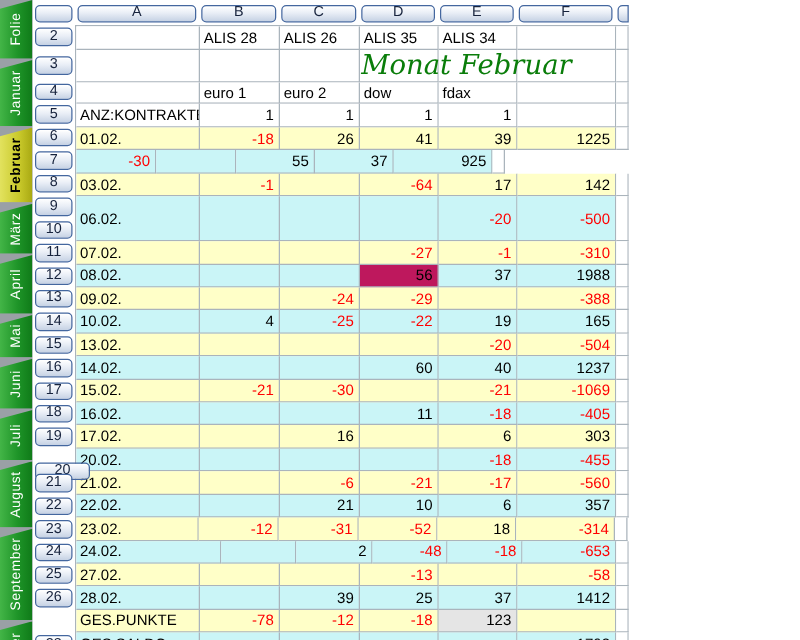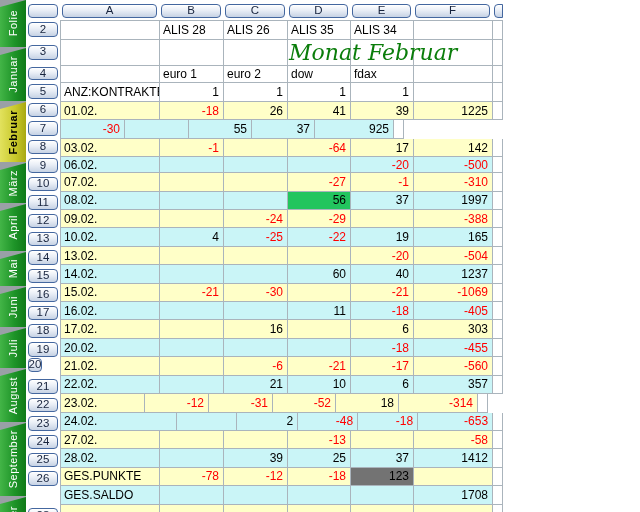--- a/index.html
+++ b/index.html
@@ -131,21 +131,21 @@
       </div>
       <div class="row" style="height: 18.42px;">
         <div class="cell" style="width: 99px; background: rgb(255, 255, 200);">03.02.</div>
         <div class="cell num neg" style="width: 64px; background: rgb(255, 255, 200);">-1</div>
         <div class="cell" style="width: 64px; background: rgb(255, 255, 200);"></div>
         <div class="cell num neg" style="width: 63px; background: rgb(255, 255, 200);">-64</div>
         <div class="cell num" style="width: 63px; background: rgb(255, 255, 200);">17</div>
         <div class="cell num" style="width: 79px; background: rgb(255, 255, 200);">142</div>
         <div class="cell" style="width: 10px; background: rgb(255, 255, 255);"></div>
       </div>
-      <div class="row" style="height: 16px;">
+      <div class="row" style="height: 36px;">
         <div class="cell" style="width: 99px; background: rgb(202, 245, 247);">06.02.</div>
         <div class="cell" style="width: 64px; background: rgb(202, 245, 247);"></div>
         <div class="cell" style="width: 64px; background: rgb(202, 245, 247);"></div>
         <div class="cell" style="width: 63px; background: rgb(202, 245, 247);"></div>
         <div class="cell num neg" style="width: 63px; background: rgb(202, 245, 247);">-20</div>
         <div class="cell num neg" style="width: 79px; background: rgb(202, 245, 247);">-500</div>
         <div class="cell" style="width: 10px; background: rgb(255, 255, 255);"></div>
       </div>
       <div class="row" style="height: 18.42px;">
         <div class="cell" style="width: 99px; background: rgb(255, 255, 200);">07.02.</div>
@@ -153,23 +153,23 @@
         <div class="cell" style="width: 64px; background: rgb(255, 255, 200);"></div>
         <div class="cell num neg" style="width: 63px; background: rgb(255, 255, 200);">-27</div>
         <div class="cell num neg" style="width: 63px; background: rgb(255, 255, 200);">-1</div>
         <div class="cell num neg" style="width: 79px; background: rgb(255, 255, 200);">-310</div>
         <div class="cell" style="width: 10px; background: rgb(255, 255, 255);"></div>
       </div>
       <div class="row" style="height: 18.42px;">
         <div class="cell" style="width: 99px; background: rgb(202, 245, 247);">08.02.</div>
         <div class="cell" style="width: 64px; background: rgb(202, 245, 247);"></div>
         <div class="cell" style="width: 64px; background: rgb(202, 245, 247);"></div>
-        <div class="cell num" style="width: 63px; background: #22c55e; text-align: right;">56</div>
+        <div class="cell num" style="width: 63px; background: #be185d; text-align: right;">56</div>
         <div class="cell num" style="width: 63px; background: rgb(202, 245, 247);">37</div>
-        <div class="cell num" style="width: 79px; background: rgb(202, 245, 247);">1997</div>
+        <div class="cell num" style="width: 79px; background: rgb(202, 245, 247);">1988</div>
         <div class="cell" style="width: 10px; background: rgb(255, 255, 255);"></div>
       </div>
       <div class="row" style="height: 18.42px;">
         <div class="cell" style="width: 99px; background: rgb(255, 255, 200);">09.02.</div>
         <div class="cell" style="width: 64px; background: rgb(255, 255, 200);"></div>
         <div class="cell num neg" style="width: 64px; background: rgb(255, 255, 200);">-24</div>
         <div class="cell num neg" style="width: 63px; background: rgb(255, 255, 200);">-29</div>
         <div class="cell" style="width: 63px; background: rgb(255, 255, 200);"></div>
         <div class="cell num neg" style="width: 79px; background: rgb(255, 255, 200);">-388</div>
         <div class="cell" style="width: 10px; background: rgb(255, 255, 255);"></div>
@@ -249,21 +249,21 @@
       <div class="row" style="height: 18.42px;">
         <div class="cell" style="width: 99px; background: rgb(202, 245, 247);">22.02.</div>
         <div class="cell" style="width: 64px; background: rgb(202, 245, 247);"></div>
         <div class="cell num" style="width: 64px; background: rgb(202, 245, 247);">21</div>
         <div class="cell num" style="width: 63px; background: rgb(202, 245, 247);">10</div>
         <div class="cell num" style="width: 63px; background: rgb(202, 245, 247);">6</div>
         <div class="cell num" style="width: 79px; background: rgb(202, 245, 247);">357</div>
         <div class="cell" style="width: 10px; background: rgb(255, 255, 255);"></div>
       </div>
       <div class="row" style="height: 18.42px;">
-        <div class="cell" style="width: 84px; background: rgb(255, 255, 200);">23.02.</div>
+        <div class="cell" style="width: 98px; background: rgb(255, 255, 200);">23.02.</div>
         <div class="cell num neg" style="width: 64px; background: rgb(255, 255, 200);">-12</div>
         <div class="cell num neg" style="width: 64px; background: rgb(255, 255, 200);">-31</div>
         <div class="cell num neg" style="width: 63px; background: rgb(255, 255, 200);">-52</div>
         <div class="cell num" style="width: 63px; background: rgb(255, 255, 200);">18</div>
         <div class="cell num neg" style="width: 79px; background: rgb(255, 255, 200);">-314</div>
         <div class="cell" style="width: 10px; background: rgb(255, 255, 255);"></div>
       </div>
       <div class="row" style="height: 18.42px;">
         <div class="cell" style="width: 122px; background: rgb(202, 245, 247);">24.02.</div>
         <div class="cell" style="width: 64px; background: rgb(202, 245, 247);"></div>
@@ -289,21 +289,21 @@
         <div class="cell num" style="width: 63px; background: rgb(202, 245, 247);">25</div>
         <div class="cell num" style="width: 63px; background: rgb(202, 245, 247);">37</div>
         <div class="cell num" style="width: 79px; background: rgb(202, 245, 247);">1412</div>
         <div class="cell" style="width: 10px; background: rgb(255, 255, 255);"></div>
       </div>
       <div class="row" style="height: 18.42px;">
         <div class="cell" style="width: 99px; background: rgb(255, 255, 200);">GES.PUNKTE</div>
         <div class="cell num neg" style="width: 64px; background: rgb(255, 255, 200);">-78</div>
         <div class="cell num neg" style="width: 64px; background: rgb(255, 255, 200);">-12</div>
         <div class="cell num neg" style="width: 63px; background: rgb(255, 255, 200);">-18</div>
-        <div class="cell num" style="width: 63px; background: #737373;">123</div>
+        <div class="cell num" style="width: 63px; background: #e5e5e5;">123</div>
         <div class="cell" style="width: 79px; background: rgb(255, 255, 200);"></div>
         <div class="cell" style="width: 10px; background: rgb(255, 255, 255);"></div>
       </div>
       <div class="row" style="height: 18.42px;">
         <div class="cell" style="width: 99px; background: rgb(202, 245, 247);">GES.SALDO</div>
         <div class="cell" style="width: 64px; background: rgb(202, 245, 247);"></div>
         <div class="cell" style="width: 64px; background: rgb(202, 245, 247);"></div>
         <div class="cell" style="width: 63px; background: rgb(202, 245, 247);"></div>
         <div class="cell" style="width: 63px; background: rgb(202, 245, 247);"></div>
         <div class="cell num" style="width: 79px; background: rgb(202, 245, 247);">1708</div>
@@ -338,21 +338,21 @@
     <div class="hbtn" style="left: 28px; top: 176.68px; width: 30px; height: 14.42px;">10</div>
     <div class="hbtn" style="left: 28px; top: 195.1px; width: 30px; height: 14.42px;">11</div>
     <div class="hbtn" style="left: 28px; top: 213.52px; width: 30px; height: 14.42px;">12</div>
     <div class="hbtn" style="left: 28px; top: 231.94px; width: 30px; height: 14.42px;">13</div>
     <div class="hbtn" style="left: 28px; top: 250.36px; width: 30px; height: 14.42px;">14</div>
     <div class="hbtn" style="left: 28px; top: 268.78px; width: 30px; height: 14.42px;">15</div>
     <div class="hbtn" style="left: 28px; top: 287.2px; width: 30px; height: 14.42px;">16</div>
     <div class="hbtn" style="left: 28px; top: 305.62px; width: 30px; height: 14.42px;">17</div>
     <div class="hbtn" style="left: 28px; top: 324.04px; width: 30px; height: 14.42px;">18</div>
     <div class="hbtn" style="left: 28px; top: 342.46px; width: 30px; height: 14.42px;">19</div>
-    <div class="hbtn" style="left: 28px; top: 358px; width: 14px; height: 14.42px;">20</div>
+    <div class="hbtn" style="left: 28px; top: 370px; width: 44px; height: 14.42px;">20</div>
     <div class="hbtn" style="left: 28px; top: 379.3px; width: 30px; height: 14.42px;">21</div>
     <div class="hbtn" style="left: 28px; top: 397.72px; width: 30px; height: 14.42px;">22</div>
     <div class="hbtn" style="left: 28px; top: 416.14px; width: 30px; height: 14.42px;">23</div>
     <div class="hbtn" style="left: 28px; top: 434.56px; width: 30px; height: 14.42px;">24</div>
     <div class="hbtn" style="left: 28px; top: 452.98px; width: 30px; height: 14.42px;">25</div>
     <div class="hbtn" style="left: 28px; top: 471.4px; width: 30px; height: 14.42px;">26</div>
     <div class="hbtn" style="left: 28px; top: 489.82px; width: 30px; height: 14.42px; margin-top: 46px;">27</div>
     <div class="hbtn" style="left: 28px; top: 508.24px; width: 30px; height: 14.42px;">28</div>
   </div>
 

